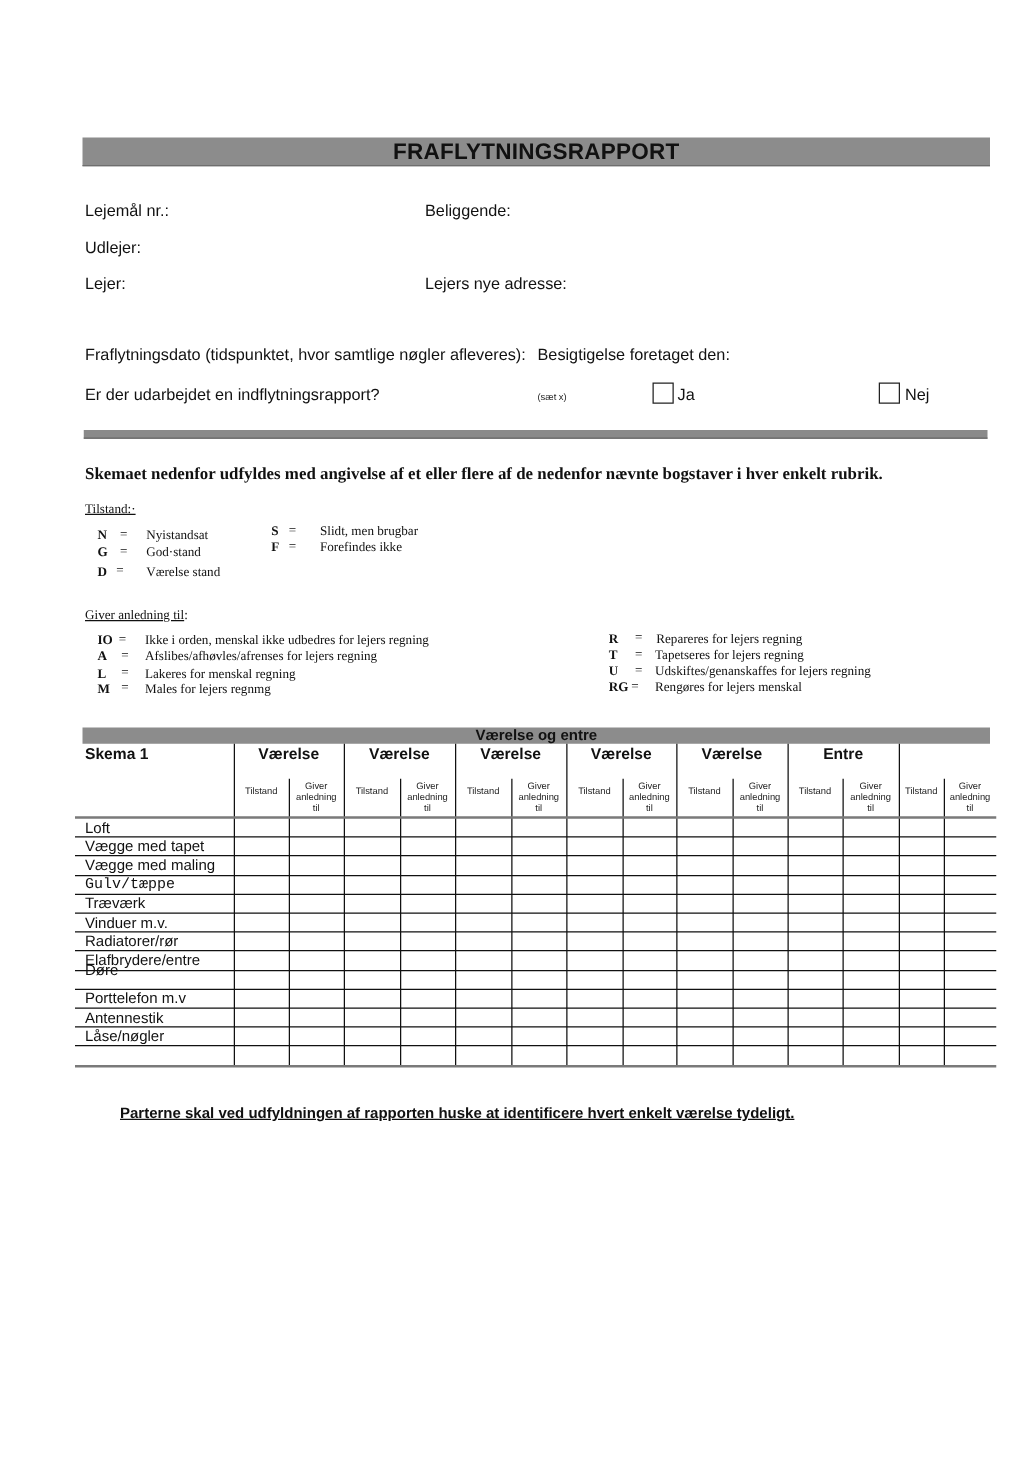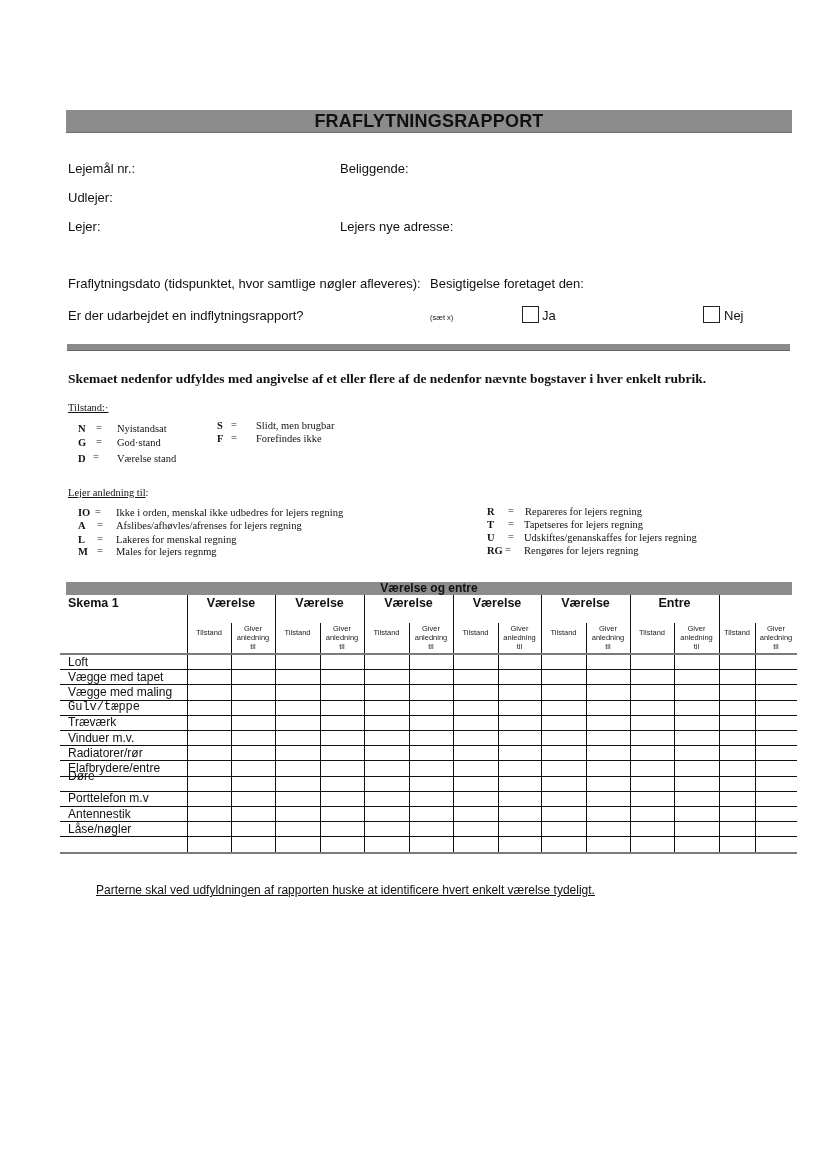--- a/index.html
+++ b/index.html
@@ -26,21 +26,21 @@
   .tbl-band-text { position: absolute; left: 0; right: 0; top: -1px; text-align: center; font-family: "Liberation Sans", sans-serif; font-weight: bold; font-size: 12px; color: #111; }
   .skema-title { font-family: "Liberation Sans", sans-serif; font-weight: bold; font-size: 12.5px; }
   .room-head { position: absolute; text-align: center; font-family: "Liberation Sans", sans-serif; font-weight: bold; font-size: 12.5px; }
   .sub-head { position: absolute; text-align: center; font-family: "Liberation Sans", sans-serif; font-size: 7.5px; line-height: 9px; color: #222; }
   .vline { position: absolute; width: 1px; background: #111; }
   .hline { position: absolute; height: 1px; background: #111; }
   .hline-gray { position: absolute; height: 2px; background: #7a7a7a; }
   .row-label { position: absolute; font-family: "Liberation Sans", sans-serif; font-size: 12px; color: #111; }
   .cell { position: absolute; }
 
-  .footer-note { font-family: "Liberation Sans", sans-serif; font-weight: normal; font-size: 12px; text-decoration: underline; color: #111; padding-left: 28px; }
+  .footer-note { font-family: "Liberation Sans", sans-serif; font-weight: bold; font-size: 12px; text-decoration: underline; color: #111; padding-left: 28px; }
 </style>
 </head>
 <body>
 
 <div class="title-bar">
   <div class="title-text">FRAFLYTNINGSRAPPORT</div>
 </div>
 
 <div class="abs field" style="left:68px; top:161px;">Lejemål nr.:</div>
 <div class="abs field" style="left:340px; top:161px;">Beliggende:</div>
@@ -80,21 +80,21 @@
   <div class="abs legend-code" style="left:217px; top:420px;">S</div>
   <div class="abs legend-eq" style="left:231px; top:419px;">=</div>
   <div class="abs legend-desc" style="left:256px; top:420px;">Slidt, men brugbar</div>
 
   <div class="abs legend-code" style="left:217px; top:433px;">F</div>
   <div class="abs legend-eq" style="left:231px; top:432px;">=</div>
   <div class="abs legend-desc" style="left:256px; top:433px;">Forefindes ikke</div>
 </div>
 
 <div class="abs" style="left:68px; top:487px; font-family:'Liberation Serif', serif; font-size:10.5px;">
-  <span style="text-decoration:underline;">Lejer anledning til</span><span>:</span>
+  <span style="text-decoration:underline;">Giver anledning til</span><span>:</span>
 </div>
 <div>
   <div class="abs legend-code" style="left:78px; top:507px;">IO</div>
   <div class="abs legend-eq" style="left:95px; top:506px;">=</div>
   <div class="abs legend-desc" style="left:116px; top:507px;">Ikke i orden, menskal ikke udbedres for lejers regning</div>
 
   <div class="abs legend-code" style="left:78px; top:520px;">A</div>
   <div class="abs legend-eq" style="left:97px; top:519px;">=</div>
   <div class="abs legend-desc" style="left:116px; top:520px;">Afslibes/afhøvles/afrenses for lejers regning</div>
 
@@ -113,21 +113,21 @@
   <div class="abs legend-code" style="left:487px; top:519px;">T</div>
   <div class="abs legend-eq" style="left:508px; top:518px;">=</div>
   <div class="abs legend-desc" style="left:524px; top:519px;">Tapetseres for lejers regning</div>
 
   <div class="abs legend-code" style="left:487px; top:532px;">U</div>
   <div class="abs legend-eq" style="left:508px; top:531px;">=</div>
   <div class="abs legend-desc" style="left:524px; top:532px;">Udskiftes/genanskaffes for lejers regning</div>
 
   <div class="abs legend-code" style="left:487px; top:545px;">RG</div>
   <div class="abs legend-eq" style="left:505px; top:544px;">=</div>
-  <div class="abs legend-desc" style="left:524px; top:545px;">Rengøres for lejers regning</div>
+  <div class="abs legend-desc" style="left:524px; top:545px;">Rengøres for lejers menskal</div>
 </div>
 
 <div id="inspection-table">
   <div class="tbl-band">
     <div class="tbl-band-text">Værelse og entre</div>
   </div>
   <div class="abs skema-title" style="left:68px; top:596px;">Skema 1</div>
 <div class="vline" style="left:187px; top:595px; height:256.6px;"></div>
     <div class="vline" style="left:275px; top:595px; height:256.6px;"></div>
     <div class="vline" style="left:364px; top:595px; height:256.6px;"></div>

